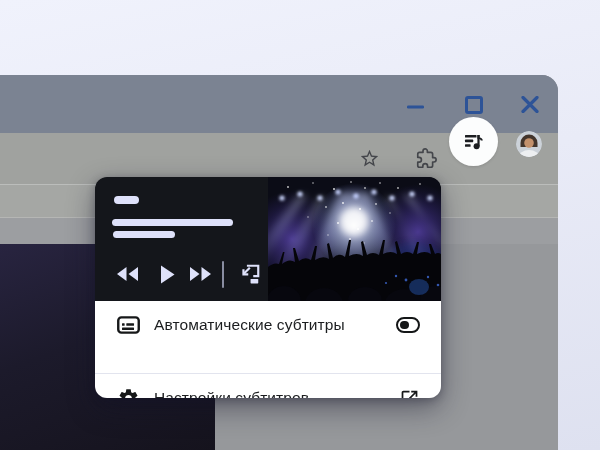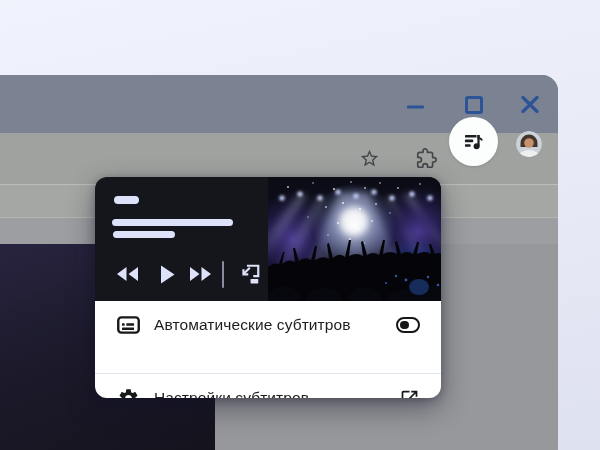--- a/index.html
+++ b/index.html
@@ -264,21 +264,21 @@
         <span class="tool-ic" style="position:relative; width:24px; height:20px;">
           <svg width="23" height="18" viewBox="0 0 22 17">
             <rect x="1.2" y="1.2" width="19.6" height="14.6" rx="3" fill="none" stroke="#161819" stroke-width="2.3"></rect>
             <g fill="#161819">
               <rect x="4.8" y="6.9" width="2.5" height="2.3" rx="0.5"></rect>
               <rect x="8.9" y="6.9" width="7.4" height="2.3" rx="0.5"></rect>
               <rect x="4.8" y="10.9" width="11.5" height="2.3" rx="0.5"></rect>
             </g>
           </svg>
         </span>
-        <span class="row-label">Автоматические субтитров</span>
+        <span class="row-label">Автоматические субтитры</span>
         <span class="toggle">
           <span class="knob"></span>
         </span>
       </button>
 
       <div class="menu-divider"></div>
 
       <button class="menu-row" style="top:73px;">
         <span class="tool-ic" style="position:relative; width:24px; height:24px;">
           <svg width="23" height="23" viewBox="0 0 24 24">

